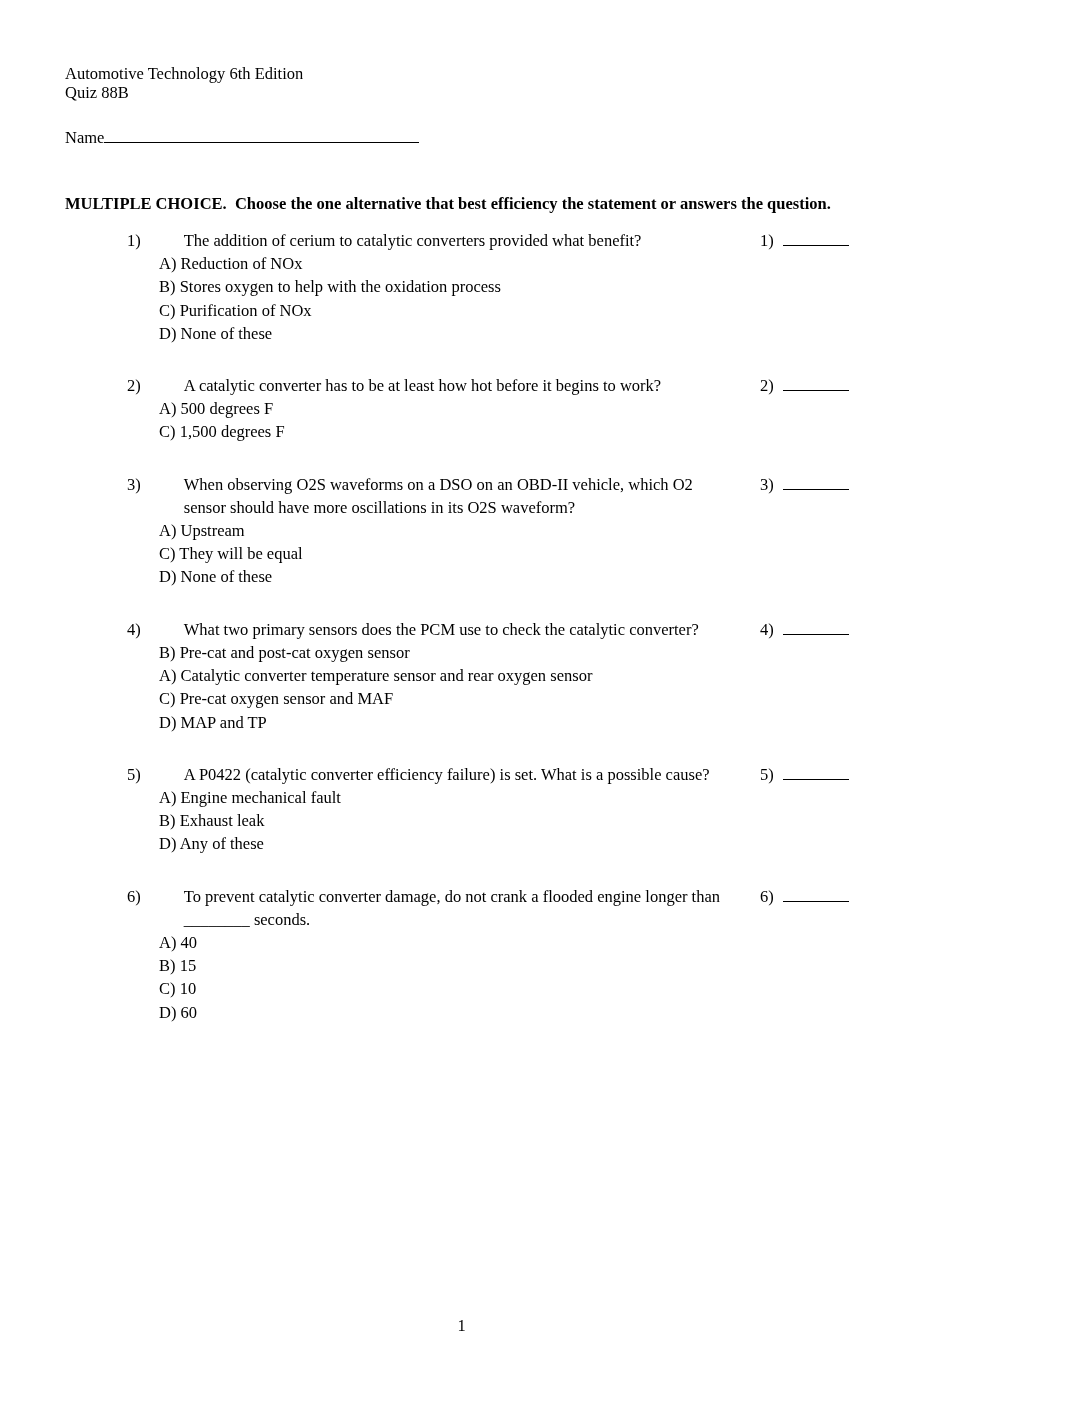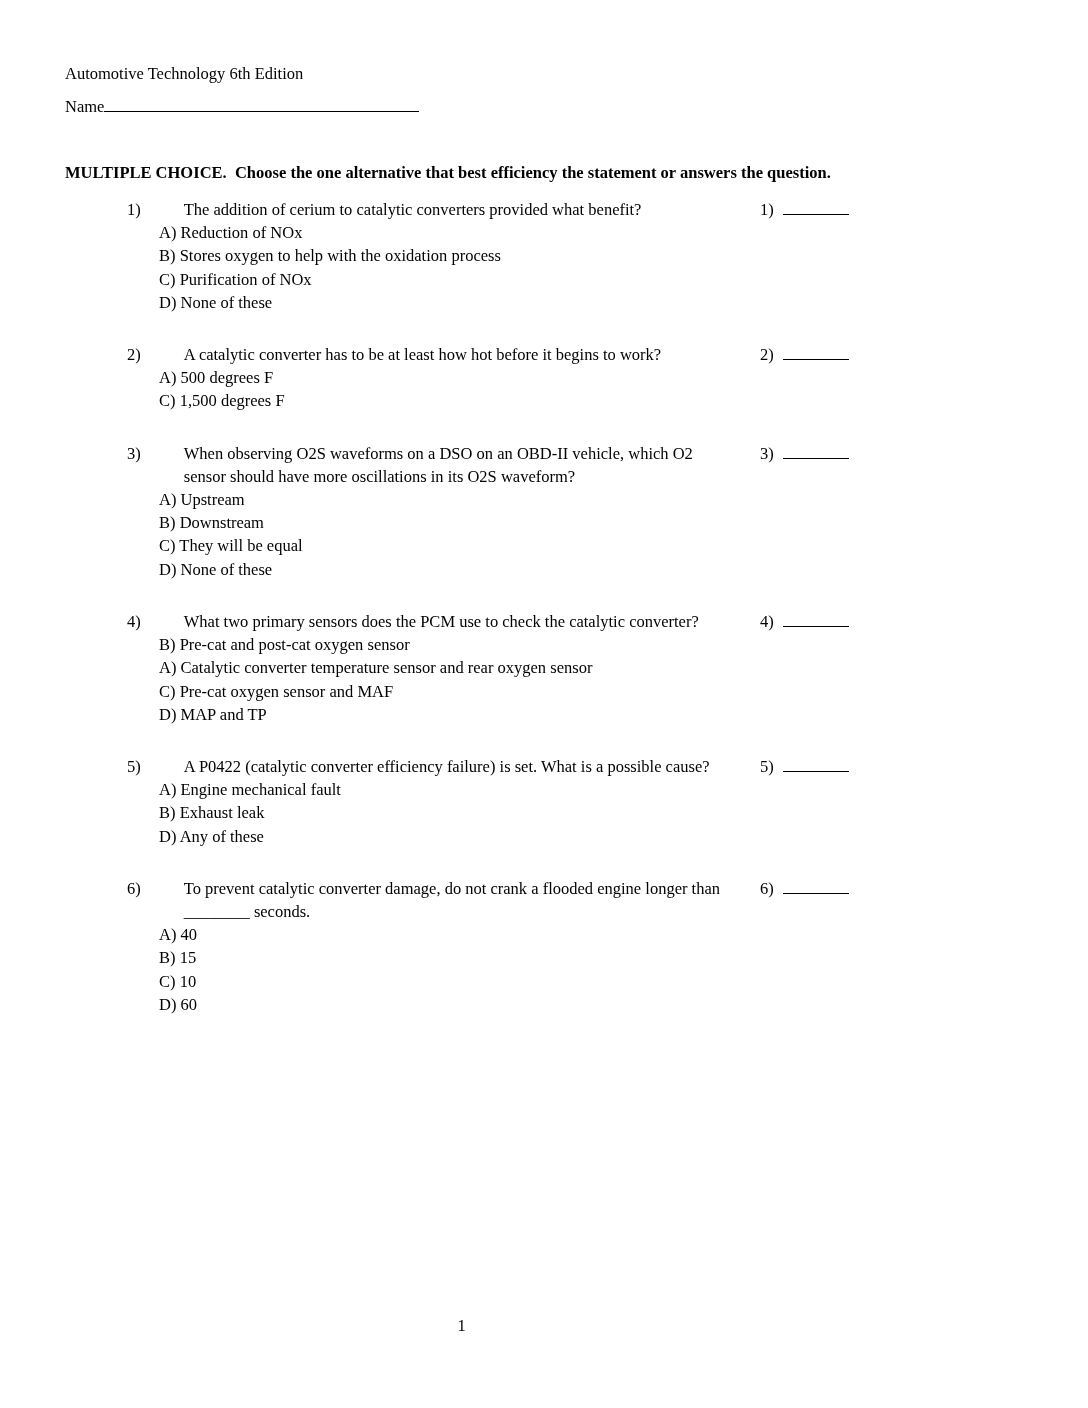--- a/index.html
+++ b/index.html
@@ -15,21 +15,21 @@
     position: relative;
     overflow: hidden;
   }
   .page {
     position: relative;
     width: 923px;
     height: 1408px;
     padding: 64px 63px 0 65px;
   }
   .header-block { line-height: 19px; }
-  .name-row { margin-top: 12px; }
+  .name-row { margin-top: 24px; }
   .name-line {
     display: inline-block;
     width: 315px;
     border-bottom: 1px solid #000;
     height: 14px;
   }
   .instructions {
     margin-top: 43px;
     font-weight: bold;
     white-space: pre-wrap;
@@ -70,20 +70,21 @@
     text-align: center;
   }
 </style>
 </head>
 <body>
 
 <div class="page">
 
   <div class="header-block">
     <div>Automotive Technology 6th Edition</div>
+    <div>Quiz 88B</div>
   </div>
 
   <div class="name-row">
     <span>Name</span><span class="name-line"></span>
   </div>
 
   <div class="instructions">MULTIPLE CHOICE.  Choose the one alternative that best efficiency the statement or answers the question.</div>
 
   <div class="questions">
 
@@ -117,21 +118,20 @@
       </div>
     </div>
 
     <div class="question">
       <div class="q-line">
         <span class="q-num">3)</span>
         <span class="q-text">When observing O2S waveforms on a DSO on an OBD-II vehicle, which O2 sensor should have more oscillations in its O2S waveform?</span>
       </div>
       <div class="options">
         <div class="option">A) Upstream</div>
-        <div class="option">B) Downstream</div>
         <div class="option">C) They will be equal</div>
         <div class="option">D) None of these</div>
       </div>
       <div class="answer-slot">
         <span>3)</span><span class="answer-line"></span>
       </div>
     </div>
 
     <div class="question">
       <div class="q-line">

